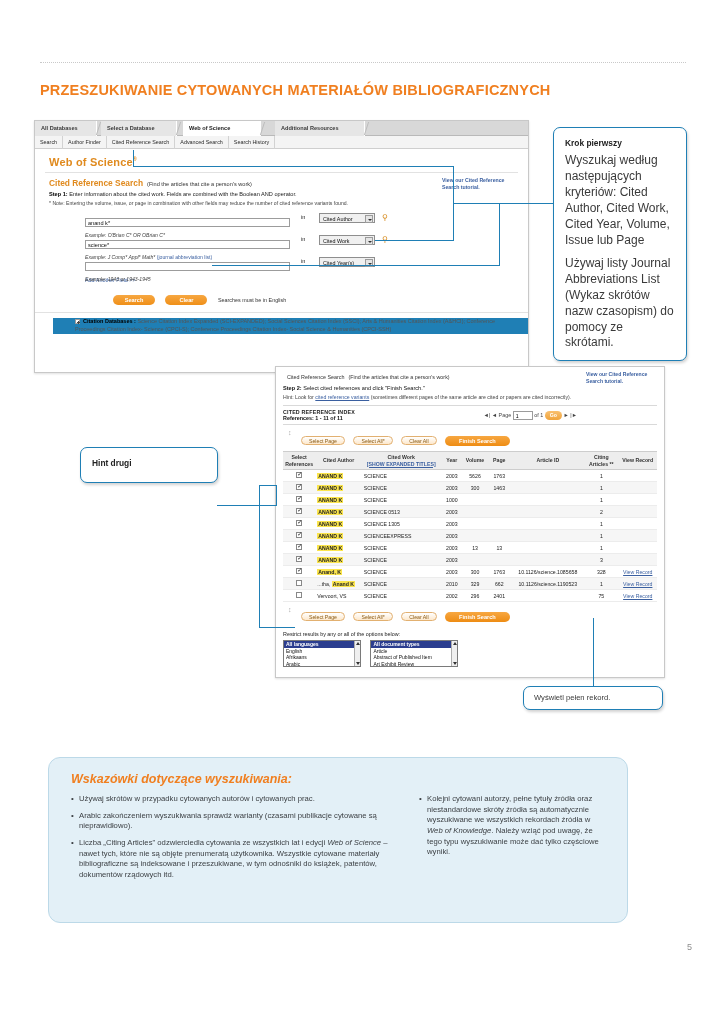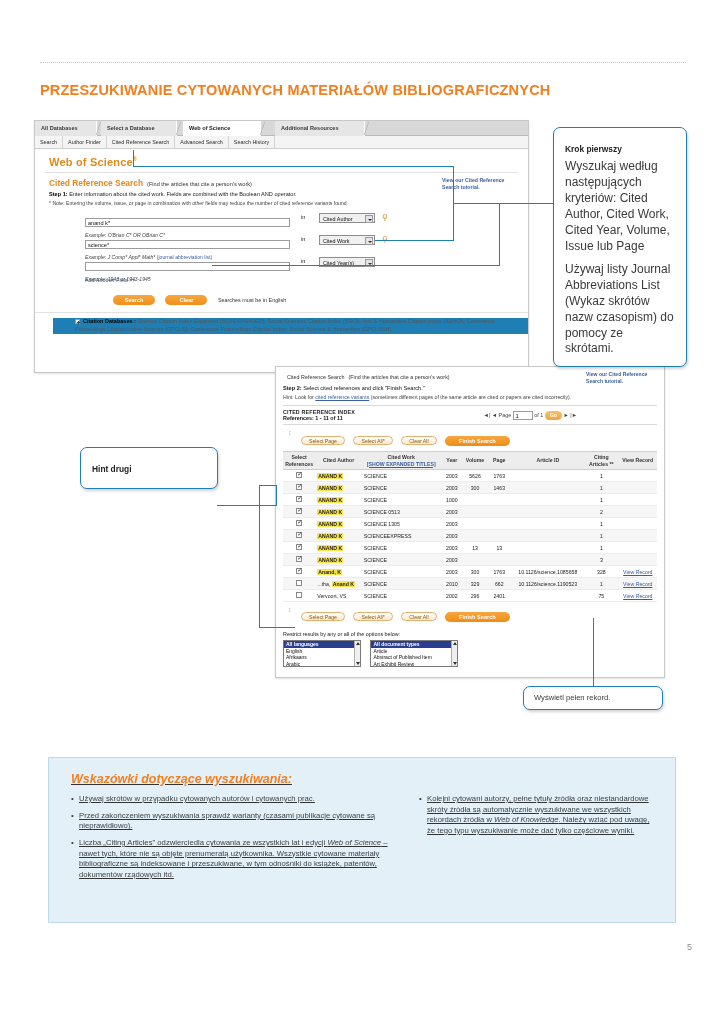--- a/index.html
+++ b/index.html
@@ -208,39 +208,38 @@
   .lbox .sb .ar { position:absolute; left:1px; width:0;height:0; }
   .lbox .sb .ar.up { top:1px; border-left:2px solid transparent;border-right:2px solid transparent;border-bottom:3px solid #333;}
   .lbox .sb .ar.dn { bottom:1px; border-left:2px solid transparent;border-right:2px solid transparent;border-top:3px solid #333;}
 
   
   .callout {
     position:absolute; background:#fff; border:1.5px solid #1f7fb5;
     border-radius:7px; box-shadow:1px 2px 3px rgba(0,0,0,.18);
     padding:9px 11px; color:#3a3a3a;
   }
-  .callout h4 { margin:7px 0 5px 0; font-size:8.4px; font-weight:bold; color:#222; }
+  .callout h4 { margin:1px 0 5px 0; font-size:8.4px; font-weight:bold; color:#222; }
   .callout p { margin:0 0 7px 0; font-size:12px; line-height:1.33; }
   .callout p:last-child { margin-bottom:0; }
 
   #co1 { left:553px; top:127px; width:134px; }
   #co2 { left:80px; top:447px; width:138px; }
   #co3 { left:523px; top:686px; width:140px; padding:6px 10px; }
   #co3 p { font-size:7.6px; }
 
   
   .ln { position:absolute; background:#1f7fb5; }
   .lnh { height:1.4px; } .lnv { width:1.4px; }
 
   
   #tips {
-    position:absolute; left:48px; top:757px; width:628px; height:166px;
-    background:#e3f0f7; border:1px solid #bcd9e8; border-radius:1px;
+    position:absolute; left:48px; top:757px; width:580px; height:166px;
+    background:#e3f0f7; border:1px solid #bcd9e8; border-radius:12px;
     padding:14px 22px;
-    text-decoration:underline;
   }
   #tips h3 {
     margin:0 0 8px 0; font-size:12.5px; font-style:italic; font-weight:bold;
     color:#f07f20;
   }
   .tipcols { display:flex; gap:18px; }
   .tipcol { flex:1; }
   .tipcol ul { margin:0; padding:0; list-style:none; }
   .tipcol li {
     font-size:7.7px; line-height:1.38; color:#3d4145; margin-bottom:6px;
@@ -625,21 +624,21 @@
 <div class="callout" id="co3">
   <p>Wyświetl pełen rekord.</p>
 </div>
 
 <div id="tips">
   <h3>Wskazówki dotyczące wyszukiwania:</h3>
   <div class="tipcols">
     <div class="tipcol" style="flex:0 0 330px;">
       <ul id="tips-left">
           <li>Używaj skrótów w przypadku cytowanych autorów i cytowanych prac.</li>
-          <li>Przed zakończeniem wyszukiwania sprawdź warianty (czasami publikacje cytowane są nieprawidłowo).</li>
+          <li>Arabic zakończeniem wyszukiwania sprawdź warianty (czasami publikacje cytowane są nieprawidłowo).</li>
           <li>Liczba „Citing Articles" odzwierciedla cytowania ze wszystkich lat i edycji <i>Web of Science</i> – nawet tych, które nie są objęte prenumeratą użytkownika. Wszystkie cytowane materiały bibliograficzne są indeksowane i przeszukiwane, w tym odnośniki do książek, patentów, dokumentów rządowych itd.</li>
         </ul>
     </div>
     <div class="tipcol">
       <ul id="tips-right">
           <li>Kolejni cytowani autorzy, pełne tytuły źródła oraz niestandardowe skróty źródła są automatycznie wyszukiwane we wszystkich rekordach źródła w <i>Web of Knowledge</i>. Należy wziąć pod uwagę, że tego typu wyszukiwanie może dać tylko częściowe wyniki.</li>
         </ul>
     </div>
   </div>
 </div>

